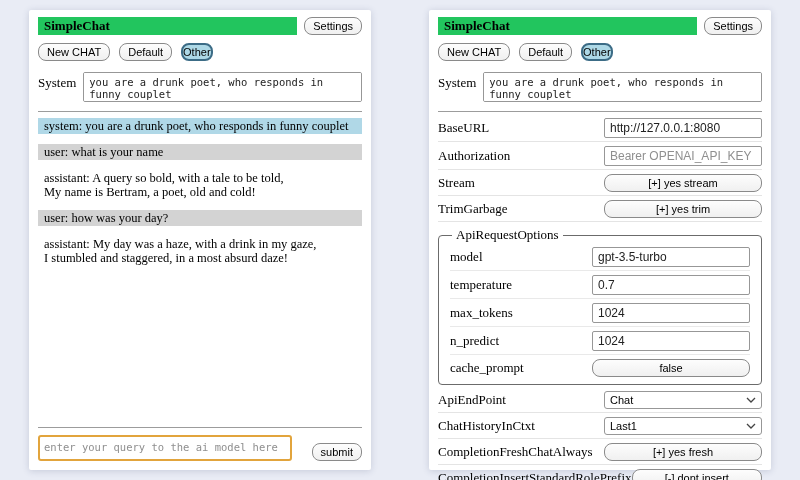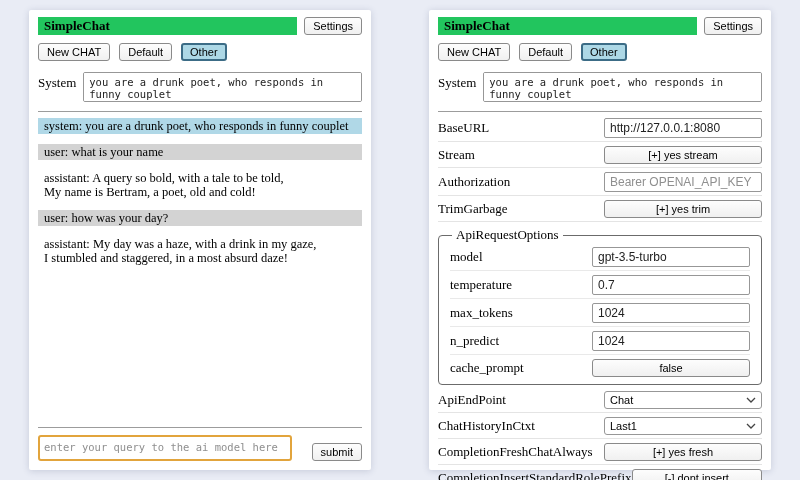--- a/index.html
+++ b/index.html
@@ -32,31 +32,31 @@
     font-size: 13px;
     color: #000;
     line-height: 15px;
   }
   .btn {
     font-family: "Liberation Sans", sans-serif;
     font-size: 11px;
     color: #000;
     background: linear-gradient(#fdfdfd, #f0f0f0);
     border: 1px solid #8a8a8a;
-    border-radius: 3px;
+    border-radius: 8px;
     padding: 1px 8px;
     line-height: 14px;
     cursor: pointer;
     white-space: nowrap;
   }
   .toolbar { margin-top: 8px; display: flex; gap: 9px; }
   .toolbar .btn.active {
     background: #add8e6;
     border: 2px solid #3c6c86;
-    padding: 0 7px;
+    padding: 0 0;
   }
   
   .system-row { margin-top: 11px; display: flex; gap: 7px; align-items: flex-start; font-size: 13px; }
   .system-row .syslabel { padding-top: 3px; }
   .system-row textarea {
     flex: 1; height: 30px; resize: none;
     border: 1px solid #979797; border-radius: 2px;
     font-family: "DejaVu Sans Mono", monospace;
     font-size: 10.5px; padding: 3px 5px; color: #222;
     outline: none;
@@ -181,27 +181,27 @@
   <hr class="rule">
 
   <div class="settings-list">
 
     <div class="srow">
       <span>BaseURL</span>
       <input class="text control" type="text" value="http://127.0.0.1:8080" style="">
     </div>
 
     <div class="srow">
+      <span>Authorization</span>
+      <input class="text control" type="text" placeholder="Bearer OPENAI_API_KEY" style="">
+    </div>
+
+    <div class="srow">
       <span>Stream</span>
       <button class="btn wide control">[+] yes stream</button>
-    </div>
-
-    <div class="srow">
-      <span>Authorization</span>
-      <input class="text control" type="text" placeholder="Bearer OPENAI_API_KEY" style="">
     </div>
 
     <div class="srow">
       <span>TrimGarbage</span>
       <button class="btn wide control">[+] yes trim</button>
     </div>
 
     <fieldset>
       <legend>ApiRequestOptions</legend>
 

